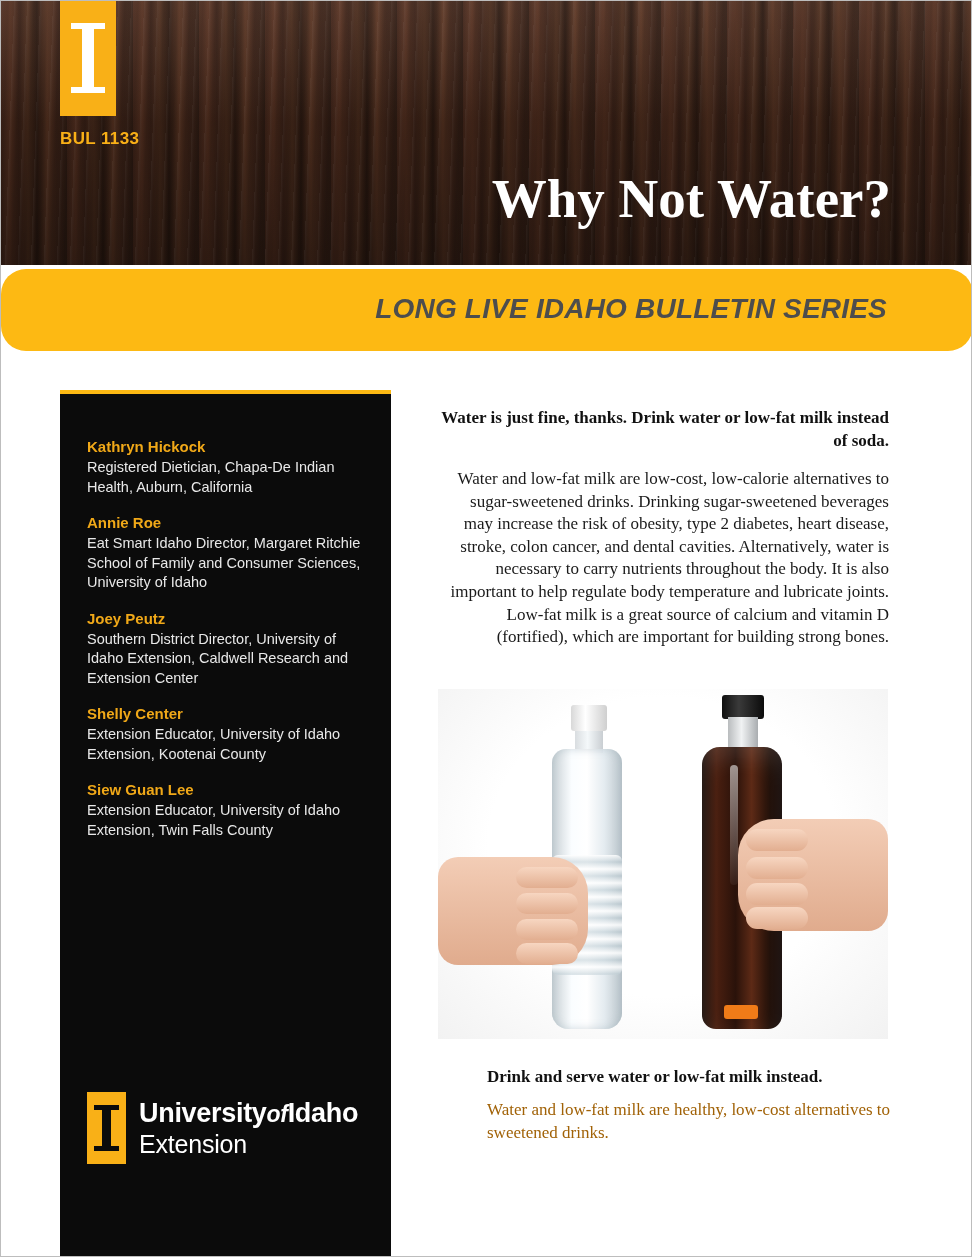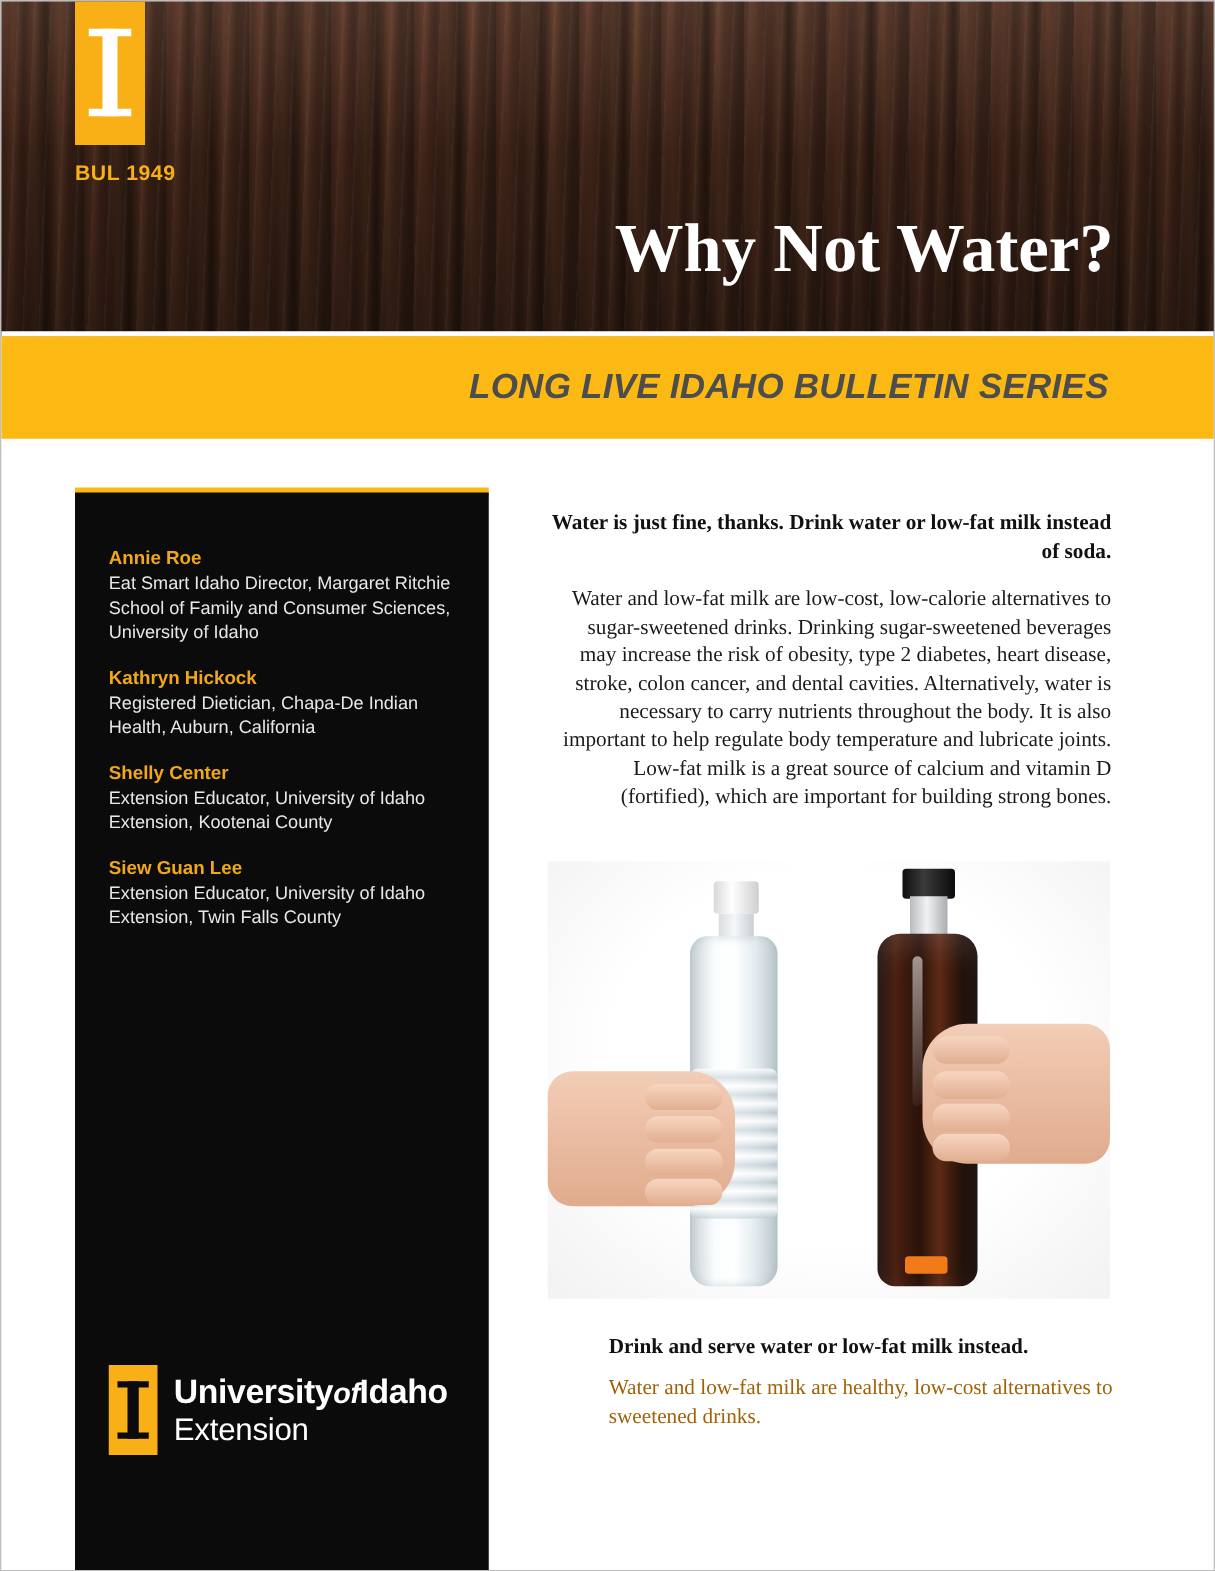--- a/index.html
+++ b/index.html
@@ -102,20 +102,21 @@
     z-index: 3;
   }
 
   
   .series-band {
     position: absolute;
     left: 0; top: 268px;
     width: 972px;
     height: 82px;
     background: #fdb913;
+    border-radius: 25px;
   }
   .series-title {
     position: absolute;
     right: 86px;
     top: 24px;
     font-family: "Liberation Sans", sans-serif;
     font-style: italic;
     font-weight: bold;
     font-size: 28px;
     letter-spacing: 0.2px;
@@ -409,43 +410,47 @@
 <body>
 
 <div class="page">
 
   <div class="header">
     <div class="logo-block">
       <div class="i-bar-top"></div>
       <div class="i-stem"></div>
       <div class="i-bar-bot"></div>
     </div>
-    <div class="bul-number">BUL 1949</div>
+    <div class="bul-number">BUL 1133</div>
     <div class="doc-title">Why Not Water?</div>
   </div>
   <div class="header-bottom-rule"></div>
 
   <div class="series-band">
     <div class="series-title">LONG LIVE IDAHO BULLETIN SERIES</div>
   </div>
 
   <div class="sidebar-top-rule"></div>
   <div class="sidebar">
     <div class="authors">
 
       <div class="author">
+        <div class="author-name">Kathryn Hickock</div>
+        <div class="author-affil">Registered Dietician, Chapa-De Indian Health, Auburn, California</div>
+      </div>
+
+      <div class="author">
         <div class="author-name">Annie Roe</div>
         <div class="author-affil">Eat Smart Idaho Director, Margaret Ritchie School of Family and Consumer Sciences, University of Idaho</div>
       </div>
 
       <div class="author">
-        <div class="author-name">Kathryn Hickock</div>
-        <div class="author-affil">Registered Dietician, Chapa-De Indian Health, Auburn, California</div>
-      </div>
-
+        <div class="author-name">Joey Peutz</div>
+        <div class="author-affil">Southern District Director, University of Idaho Extension, Caldwell Research and Extension Center</div>
+      </div>
 
       <div class="author">
         <div class="author-name">Shelly Center</div>
         <div class="author-affil">Extension Educator, University of Idaho Extension, Kootenai County</div>
       </div>
 
       <div class="author">
         <div class="author-name">Siew Guan Lee</div>
         <div class="author-affil">Extension Educator, University of Idaho Extension, Twin Falls County</div>
       </div>

